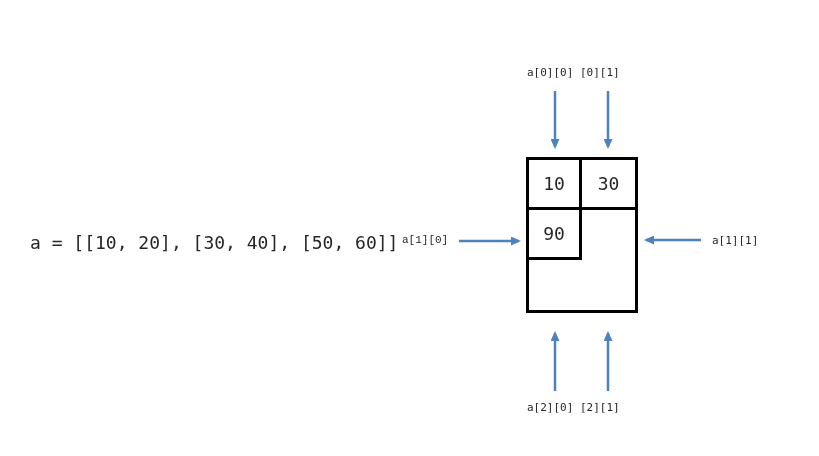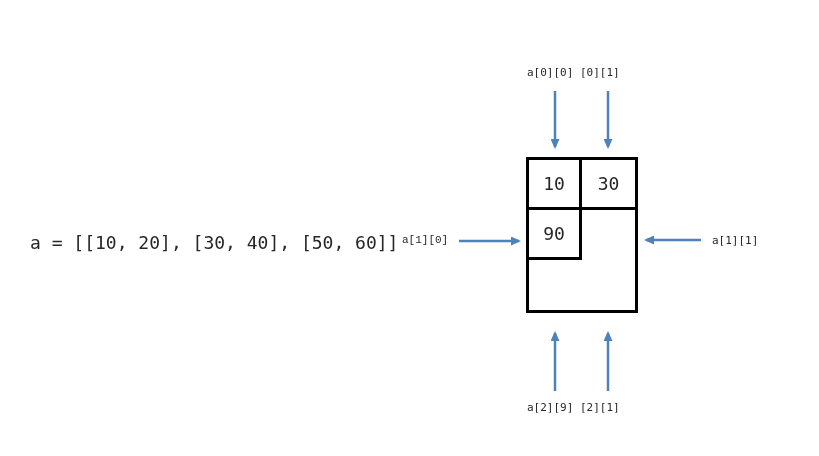--- a/index.html
+++ b/index.html
@@ -75,21 +75,21 @@
 <div class="canvas">
 
   <div class="expr">a = [[10, 20], [30, 40], [50, 60]]</div>
 
   <div class="lbl lbl-top">a[0][0] [0][1]</div>
 
   <div class="lbl lbl-left">a[1][0]</div>
 
   <div class="lbl lbl-right">a[1][1]</div>
 
-  <div class="lbl lbl-bottom">a[2][9] [2][1]</div>
+  <div class="lbl lbl-bottom">a[2][0] [2][1]</div>
 
   <div class="grid">
     <div class="cell">10</div>
     <div class="cell">30</div>
     <div class="cell">90</div>
   </div>
 
   <svg class="arrows" width="819" height="456" viewBox="0 0 819 456">
     <defs>
       <marker id="ah" viewBox="0 0 10 9" markerWidth="10" markerHeight="9" refX="8" refY="4.5" orient="auto" markerUnits="userSpaceOnUse">

